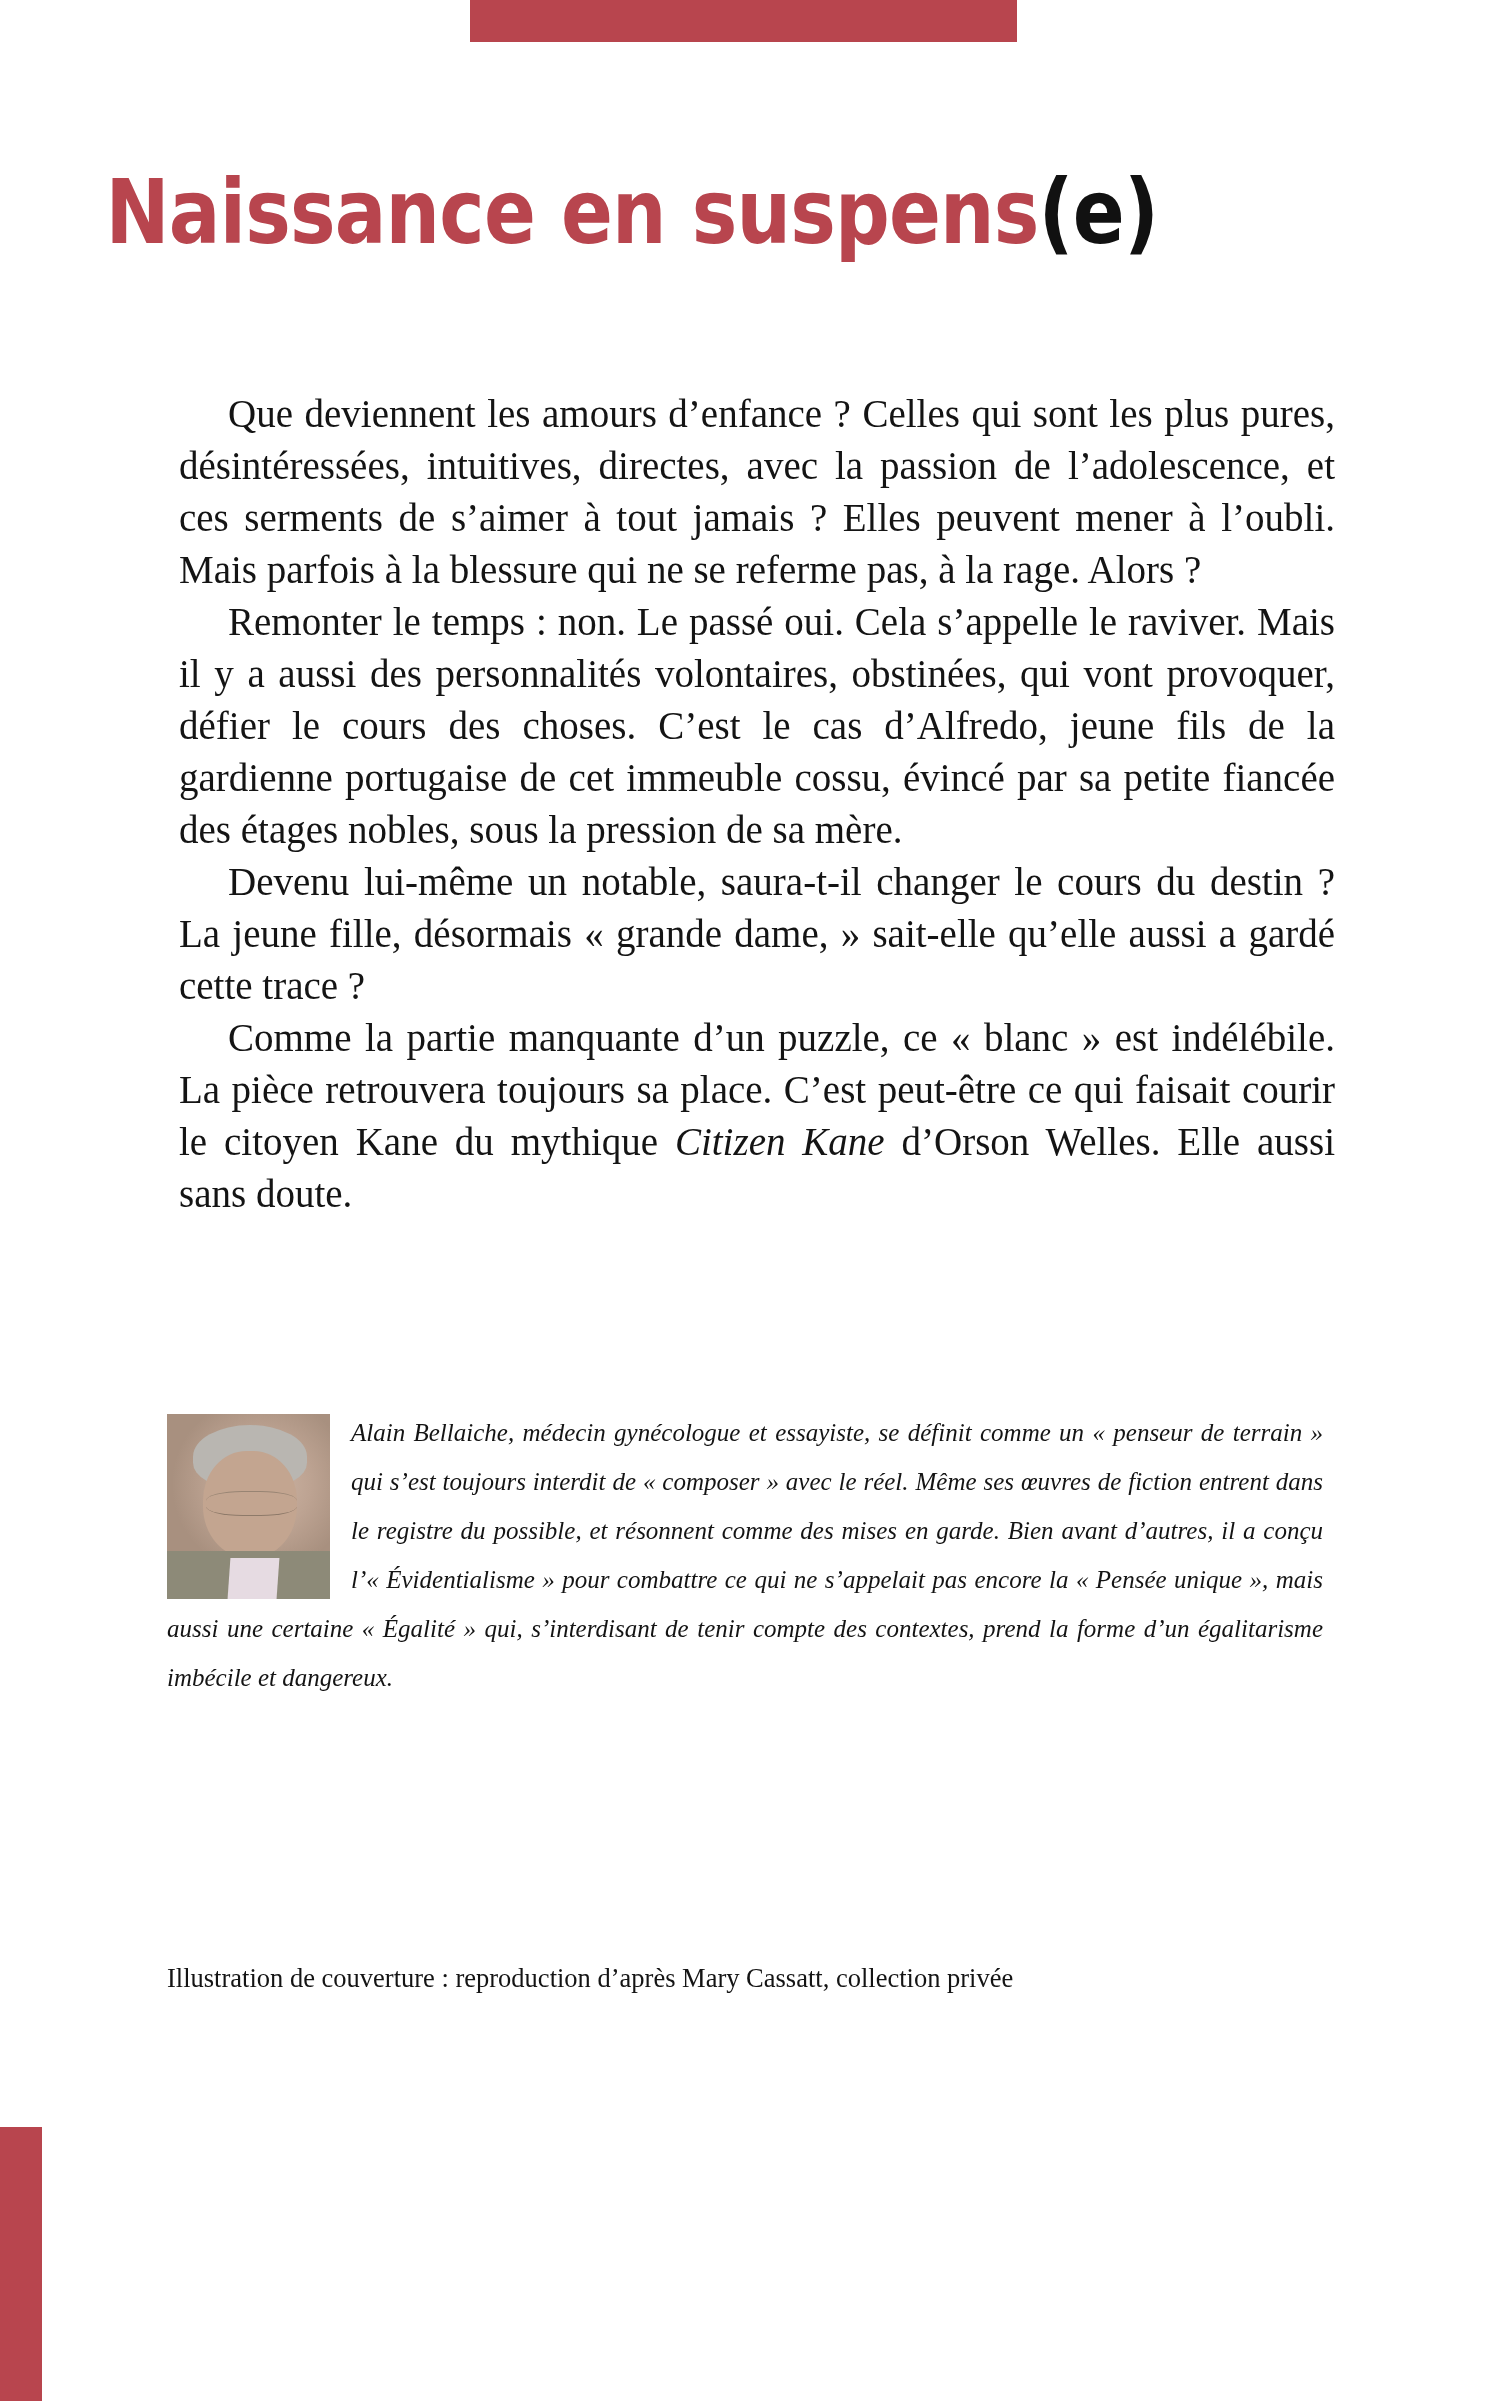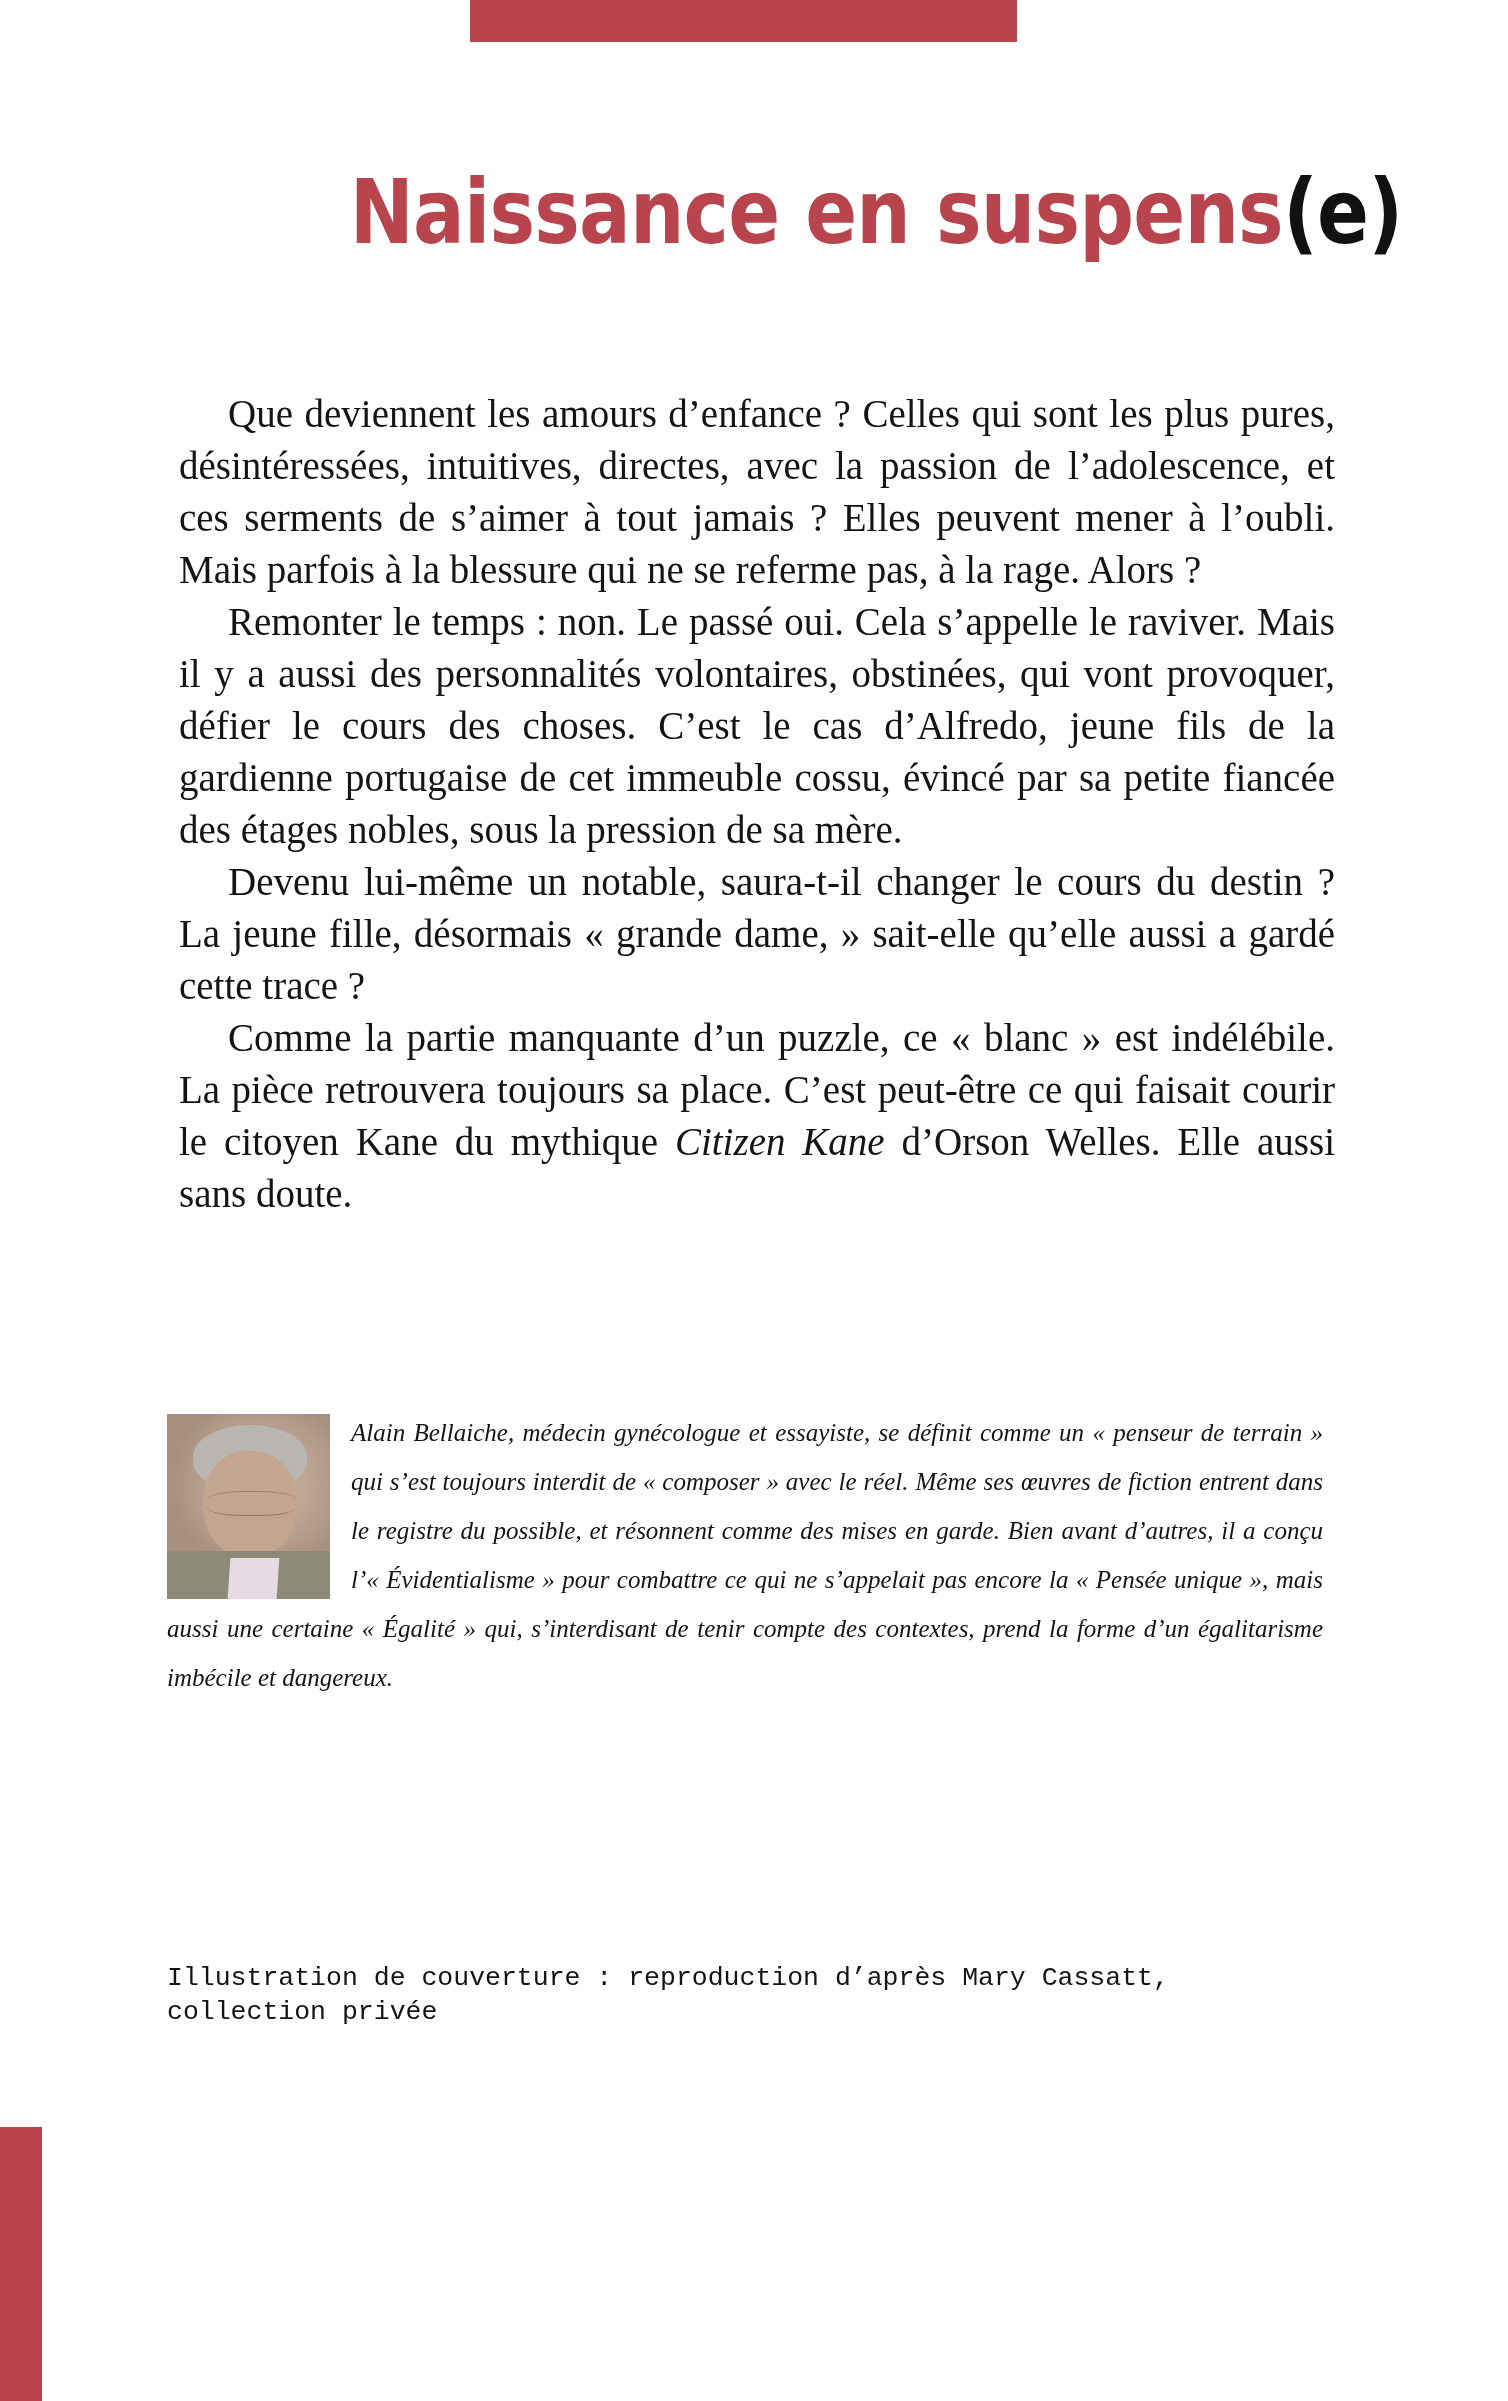--- a/index.html
+++ b/index.html
@@ -34,21 +34,21 @@
     height: 274px;
     background: #b8454e;
   }
 
   
   .title-wrap {
     position: absolute;
     left: 0;
     top: 168px;
     width: 1508px;
-    text-align: right;
+    text-align: left;
   }
   .title {
     font-family: "DejaVu Sans", sans-serif;
     font-weight: bold;
     font-size: 89px;
     letter-spacing: -0.9px;
     line-height: 1.0;
     transform: scaleX(0.86);
     transform-origin: center;
     white-space: nowrap;
@@ -143,21 +143,21 @@
 
   
   .credit {
     position: absolute;
     left: 167px;
     top: 1961px;
     width: 1156px;
     font-size: 26.5px;
     line-height: 34px;
     color: #141414;
-    font-family: Liberation Mono, monospace;
+    font-family: Liberation Serif, serif;
   }
 
   
   .footer {
     position: absolute;
     left: 0;
     top: 2110px;
     width: 1508px;
     height: 291px;
   }

